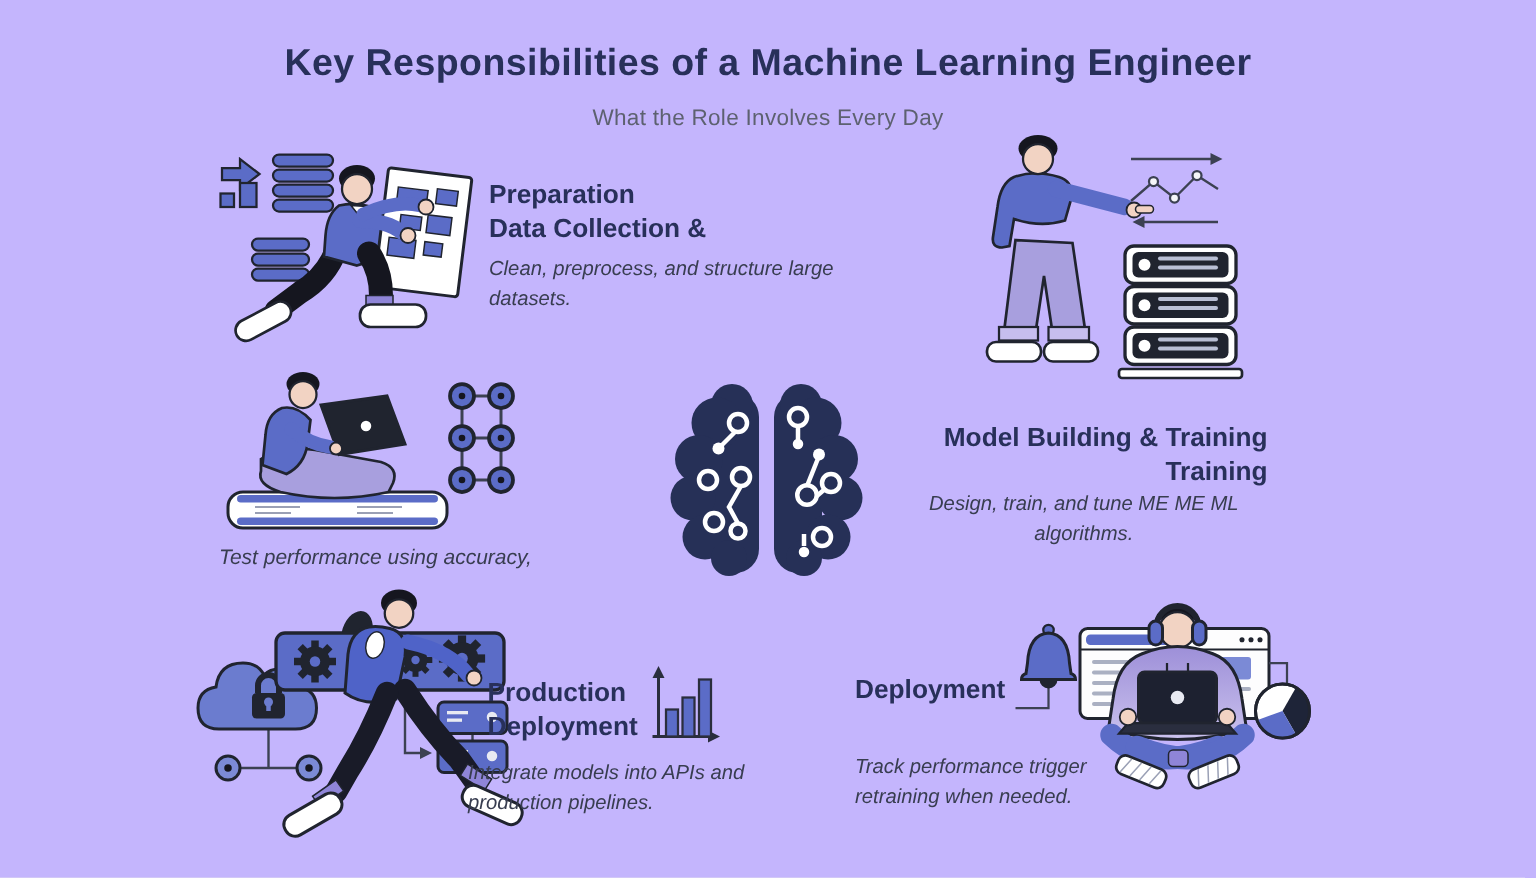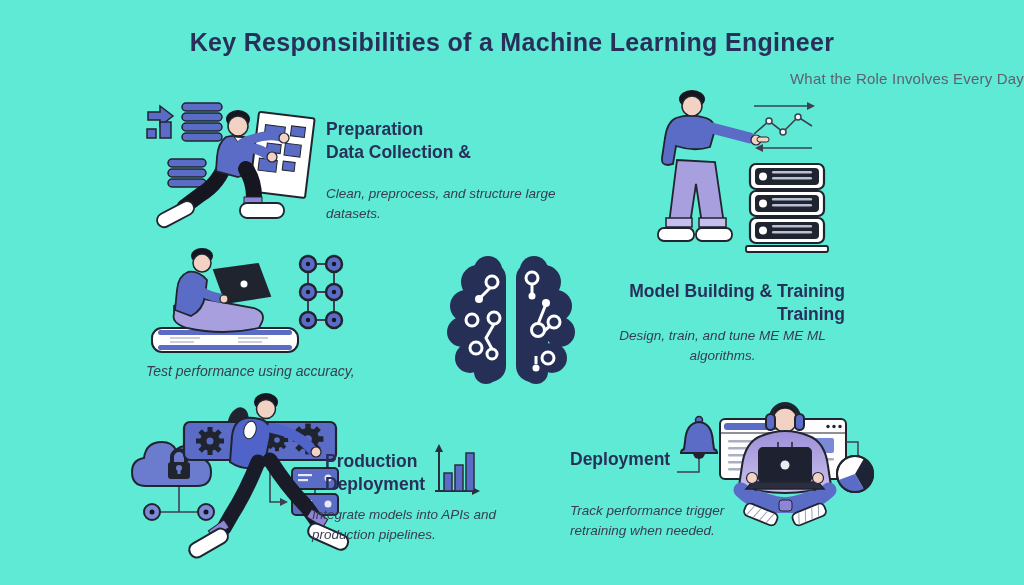--- a/index.html
+++ b/index.html
@@ -1,20 +1,20 @@
 <!DOCTYPE html>
 <html><head>
 <meta charset="utf-8">
 <style>
   html,body{margin:0;padding:0;}
   body{font-family:"Liberation Sans",sans-serif;background:#e9e9ec;}
-  #stage{position:relative;width:1024px;height:585px;background:#5eead4;overflow:hidden;margin:0 auto;}
+  #stage{position:relative;width:1024px;height:585px;background:#c4b5fd;overflow:hidden;margin:0 auto;}
   .abs{position:absolute;}
   #title{top:28px;left:0;width:100%;text-align:center;font-size:25px;font-weight:700;color:#28305a;letter-spacing:.3px;}
-  #subtitle{top:70px;left:0;width:100%;text-align:right;font-size:15px;font-weight:500;color:#5d6170;letter-spacing:.2px;}
+  #subtitle{top:70px;left:0;width:100%;text-align:center;font-size:15px;font-weight:500;color:#5d6170;letter-spacing:.2px;}
   .h-line{font-size:17.5px;font-weight:700;color:#28305a;line-height:1.32;}
   .desc{font-style:italic;font-size:13.5px;font-weight:500;color:#383d50;line-height:1.5;}
   .caption{font-style:italic;font-size:14px;font-weight:500;color:#383d50;}
   svg{display:block;}
 </style>
 </head>
 <body>
 
 <div id="stage">
 
@@ -62,21 +62,21 @@
       <circle cx="146" cy="43" r="5" fill="#f2d3c3" stroke="#20242f" stroke-width="1.2"></circle>
       <path d="M108,74 Q116,86 116,102" stroke="#15161f" stroke-width="16" stroke-linecap="round" fill="none"></path>
       <rect x="106" y="102" width="18" height="7" fill="#8f85d8" stroke="#20242f" stroke-width="1"></rect>
       <rect x="102" y="108" width="44" height="15" rx="7" fill="#fff" stroke="#20242f" stroke-width="1.8"></rect>
     </g>
   </svg>
 
   <div class="abs" style="left:326px;top:118px;width:250px">
     <div class="h-line">Preparation</div>
     <div class="h-line">Data Collection &amp;</div>
-    <div class="desc" style="margin-top:20px">Clean, preprocess, and structure large</div>
+    <div class="desc" style="margin-top:5px">Clean, preprocess, and structure large</div>
     <div class="desc">datasets.</div>
   </div>
 
   <svg class="abs" style="left:652px;top:86px" width="205" height="172" viewBox="0 0 205 172">
     <g stroke="#3c4152" stroke-width="1.6">
       <line x1="102" y1="20" x2="160" y2="20"></line>
       <path d="M163,20 l-8,-4 v8 z" fill="#3c4152" stroke="none"></path>
       <line x1="160" y1="62" x2="106" y2="62"></line>
       <path d="M103,62 l8,-4 v8 z" fill="#3c4152" stroke="none"></path>
     </g>

